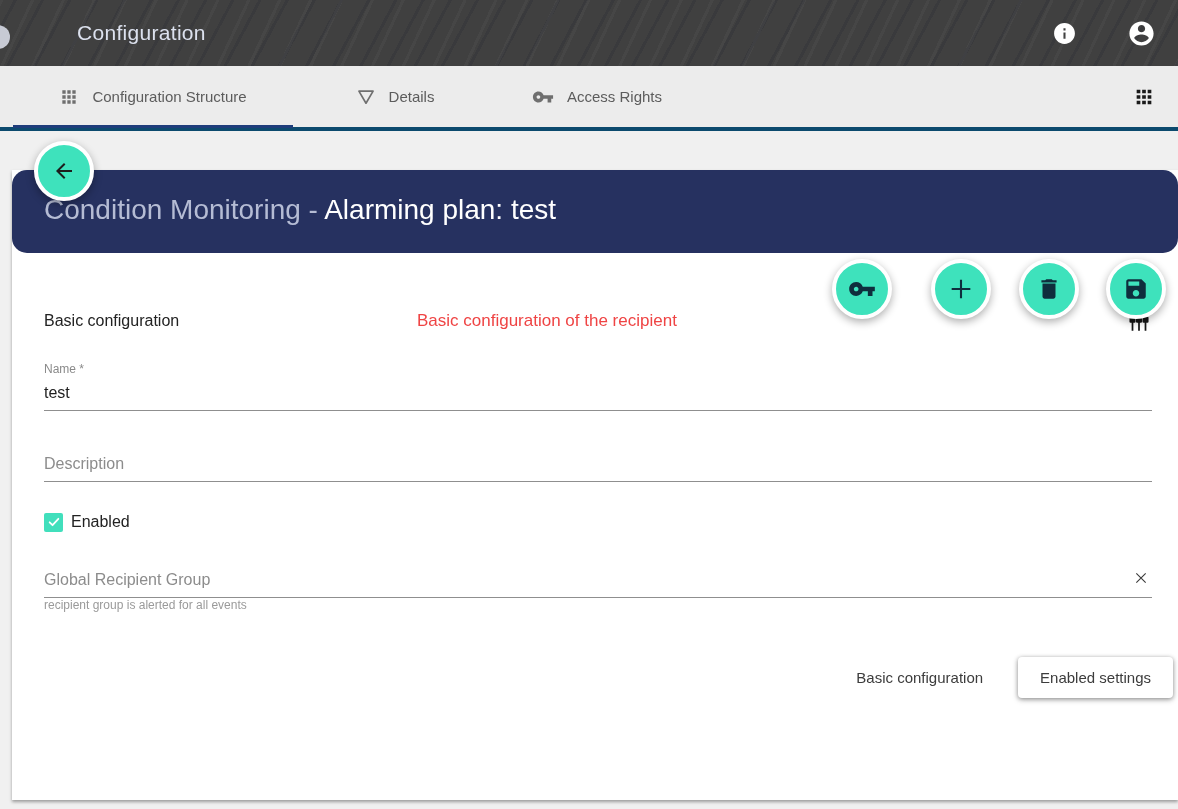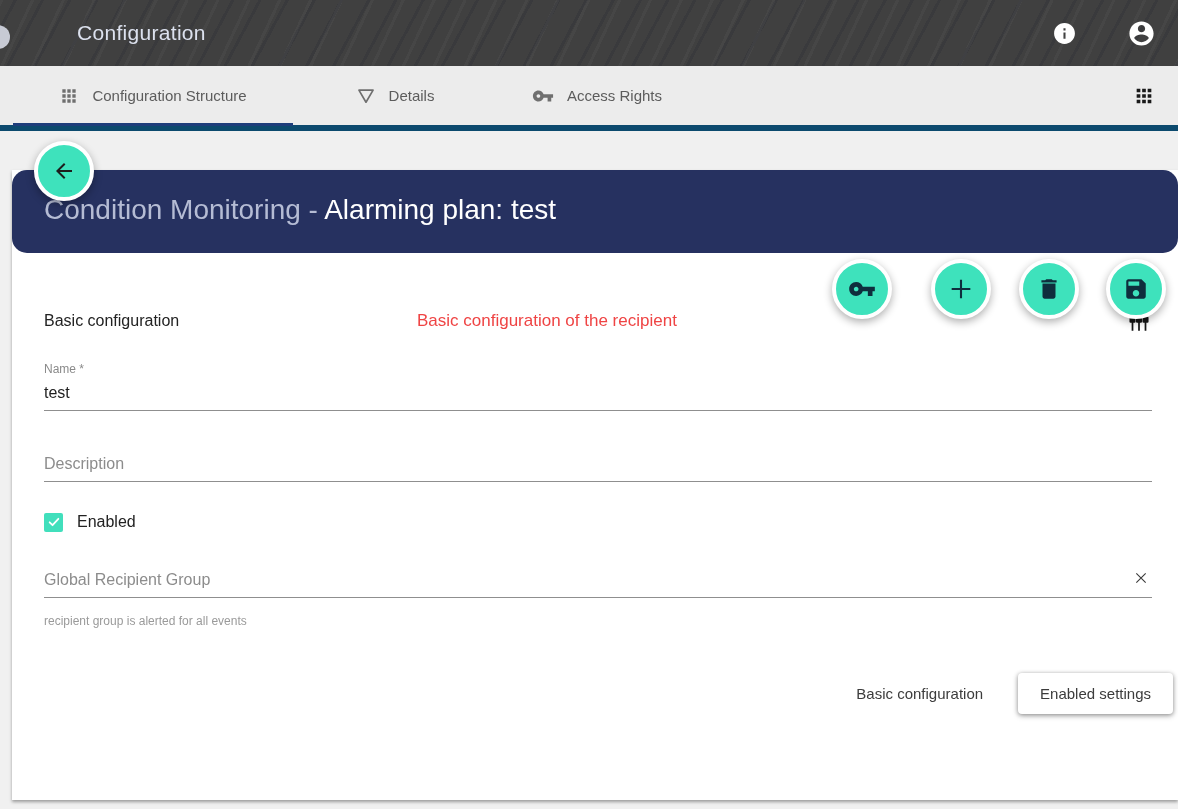--- a/index.html
+++ b/index.html
@@ -25,21 +25,21 @@
   .edge-logo {
     position:absolute; left:-14px; top:25px; width:24px; height:24px;
     border-radius:50%; background:#dfe3ee; opacity:.85;
   }
   .appbar-title { margin-left:77px; font-size:21px; color:#dce1ee; letter-spacing:.3px; position:relative; }
   .appbar-icons { position:absolute; right:22px; top:0; height:100%; display:flex; align-items:center; gap:50px; }
   .icon-btn { display:flex; align-items:center; justify-content:center; cursor:pointer; background:none; border:0; padding:0; }
 
   
   .tabbar {
-    height:65px; background:#ececec; border-bottom:6px solid #0c4a6e;
+    height:65px; background:#ececec; border-bottom:4px solid #0c4a6e;
     display:flex; align-items:stretch; padding-left:13px; position:relative;
   }
   .tab {
     display:flex; align-items:center; justify-content:center; gap:13px;
     font-size:15px; color:#5c5c5c; position:relative; cursor:pointer;
   }
   .tab-cs { width:280px; }
   .tab-dt { width:204px; }
   .tab-ar { width:200px; }
   .tab.active::after {
@@ -85,30 +85,30 @@
   .field label { display:block; font-size:12px; color:#8a8a8a; margin-bottom:4px; }
   input.mat {
     width:100%; border:0; border-bottom:1px solid #8f8f8f;
     font-size:16px; color:#1e1e1e; padding:4px 0 8px;
     background:transparent; outline:none; font-family:inherit;
   }
   input.mat::placeholder { color:#8c8c8c; opacity:1; }
   .has-clear input.mat { padding-right:34px; }
   .clear-btn { position:absolute; right:3px; top:3px; cursor:pointer; background:none; border:0; padding:0; line-height:0; }
 
-  .enabled-row { margin-top:30px; display:flex; align-items:center; gap:14px; height:20px; }
+  .enabled-row { margin-top:30px; display:flex; align-items:center; gap:8px; height:20px; }
   .checkbox {
     width:19px; height:19px; border-radius:2px; background:#41dfbc;
     display:flex; align-items:center; justify-content:center; cursor:pointer;
   }
   .enabled-label { font-size:16px; color:#222; }
 
   .group1 { margin-top:35px; }
   .group2 { margin-top:33px; }
-  .helper { font-size:12px; color:#9a9a9a; margin-top:16px; }
+  .helper { font-size:12px; color:#9a9a9a; margin-top:0; }
 
   .footer-row {
     display:flex; justify-content:flex-end; align-items:center;
     margin-top:45px; margin-right:-21px; gap:31px;
   }
   .text-btn {
     border:0; background:transparent; font-size:15px; color:#3c3c3c;
     font-family:inherit; cursor:pointer; padding:10px 4px;
   }
   .raised-btn {

